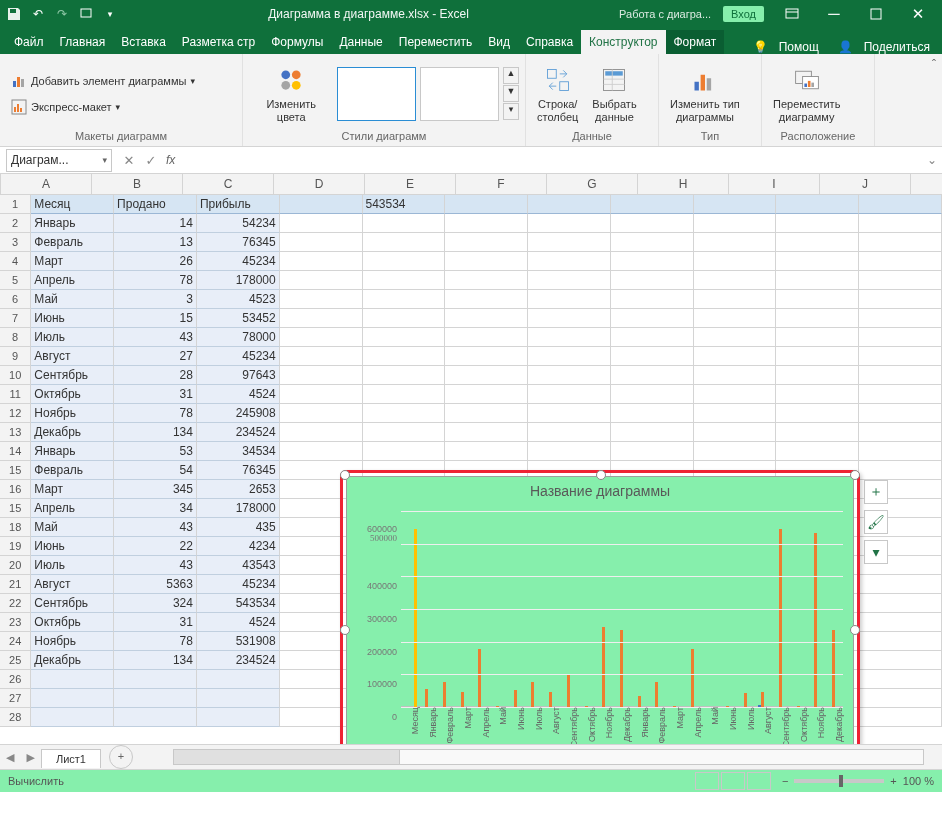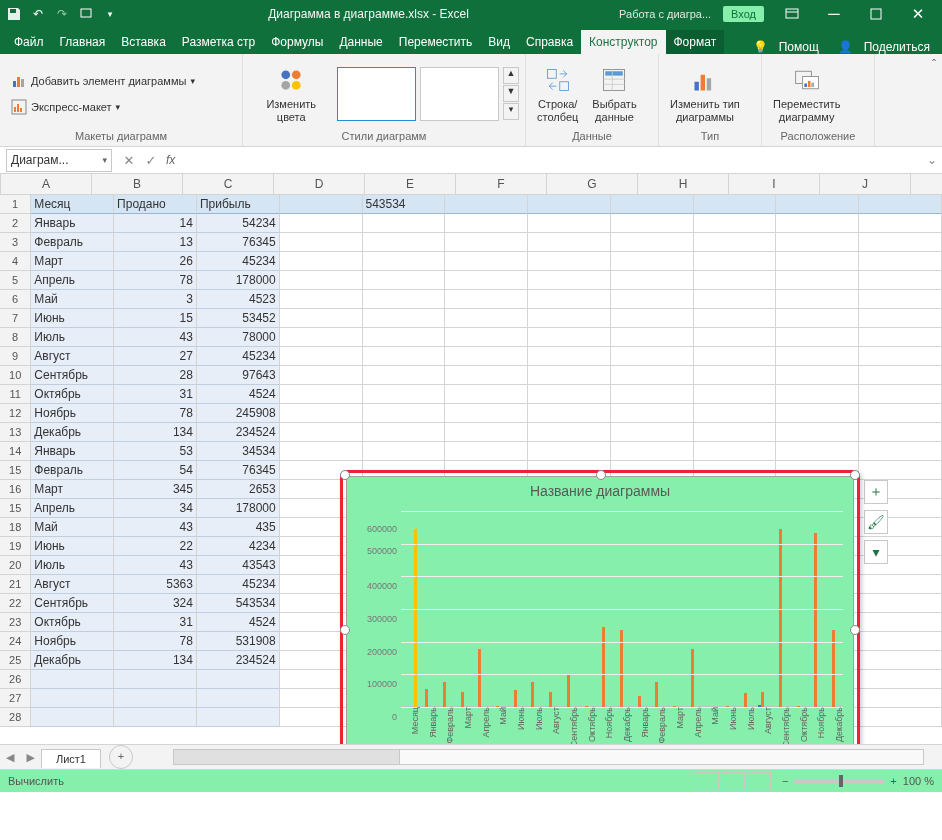--- a/index.html
+++ b/index.html
@@ -735,21 +735,21 @@
           <div class="ylbl" style="top: 196px;">0</div>
           <div class="gl" style="bottom: 0px; top: 163.333px;"></div>
           <div class="ylbl" style="top: 163.333px;">100000</div>
           <div class="gl" style="bottom: 0px; top: 130.667px;"></div>
           <div class="ylbl" style="top: 130.667px;">200000</div>
           <div class="gl" style="bottom: 0px; top: 98px;"></div>
           <div class="ylbl" style="top: 98px;">300000</div>
           <div class="gl" style="bottom: 0px; top: 65.3333px;"></div>
           <div class="ylbl" style="top: 65.3333px;">400000</div>
           <div class="gl" style="bottom: 0px; top: 32.6667px;"></div>
-          <div class="ylbl" style="top: 30px;">500000</div>
+          <div class="ylbl" style="top: 17px; font-family: Liberation Serif, serif;">500000</div>
           <div class="gl" style="bottom: 0px; top: 0px;"></div>
           <div class="ylbl" style="top: 8px;">600000</div>
           <div class="catlbl" style="left: 8.84px;">Месяц</div>
           <div class="catlbl" style="left: 26.52px;">Январь</div>
           <div class="catlbl" style="left: 44.2px;">Февраль</div>
           <div class="catlbl" style="left: 61.88px;">Март</div>
           <div class="catlbl" style="left: 79.56px;">Апрель</div>
           <div class="catlbl" style="left: 97.24px;">Май</div>
           <div class="catlbl" style="left: 114.92px;">Июнь</div>
           <div class="catlbl" style="left: 132.6px;">Июль</div>

